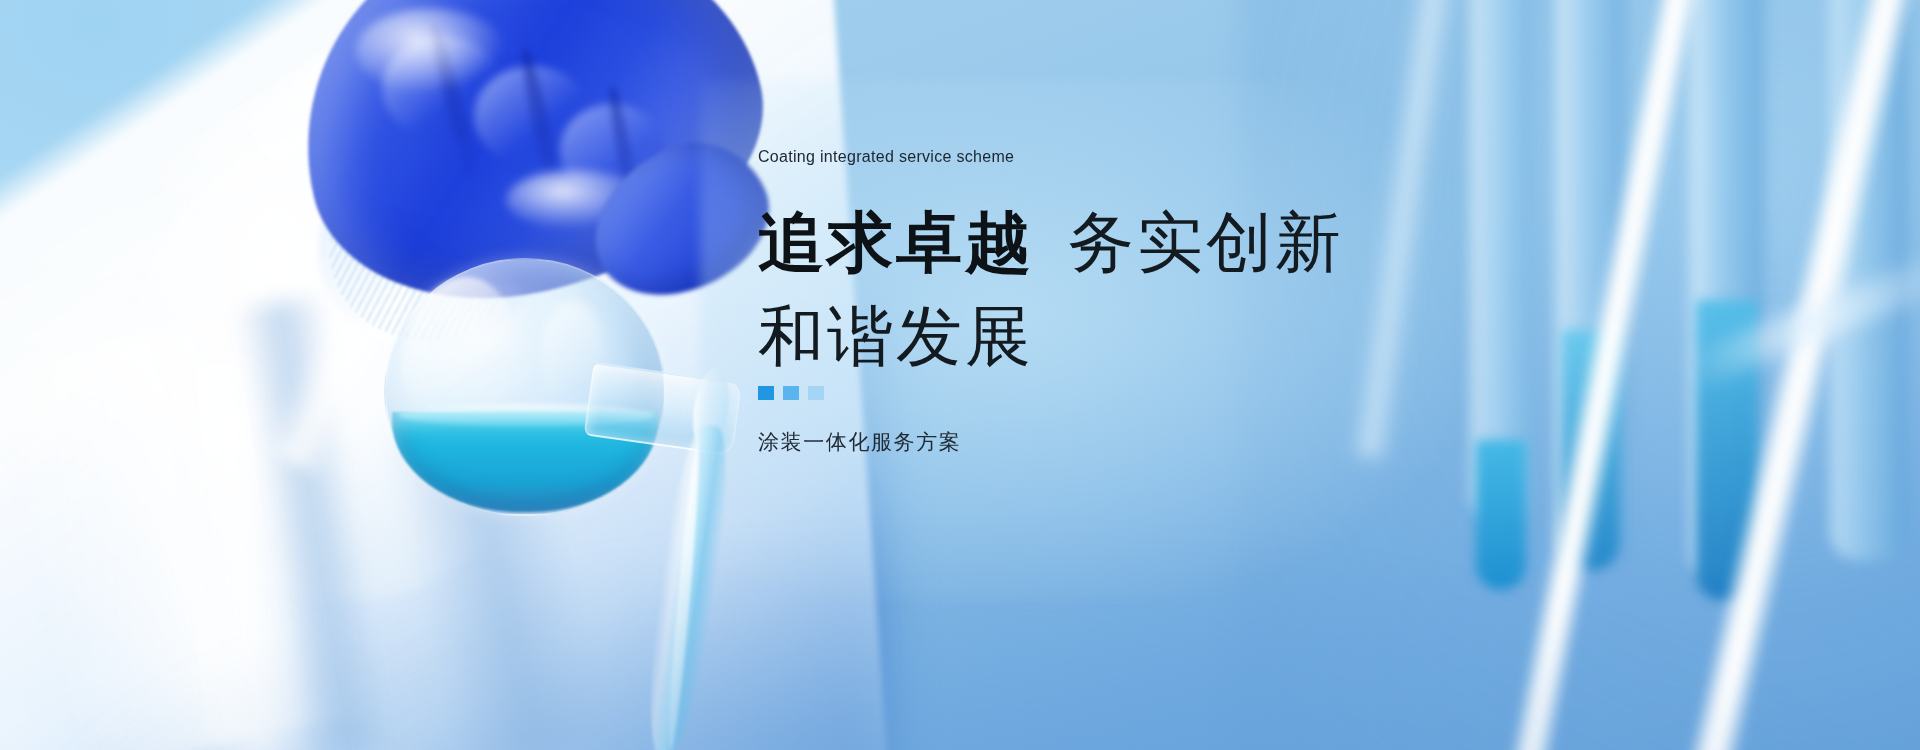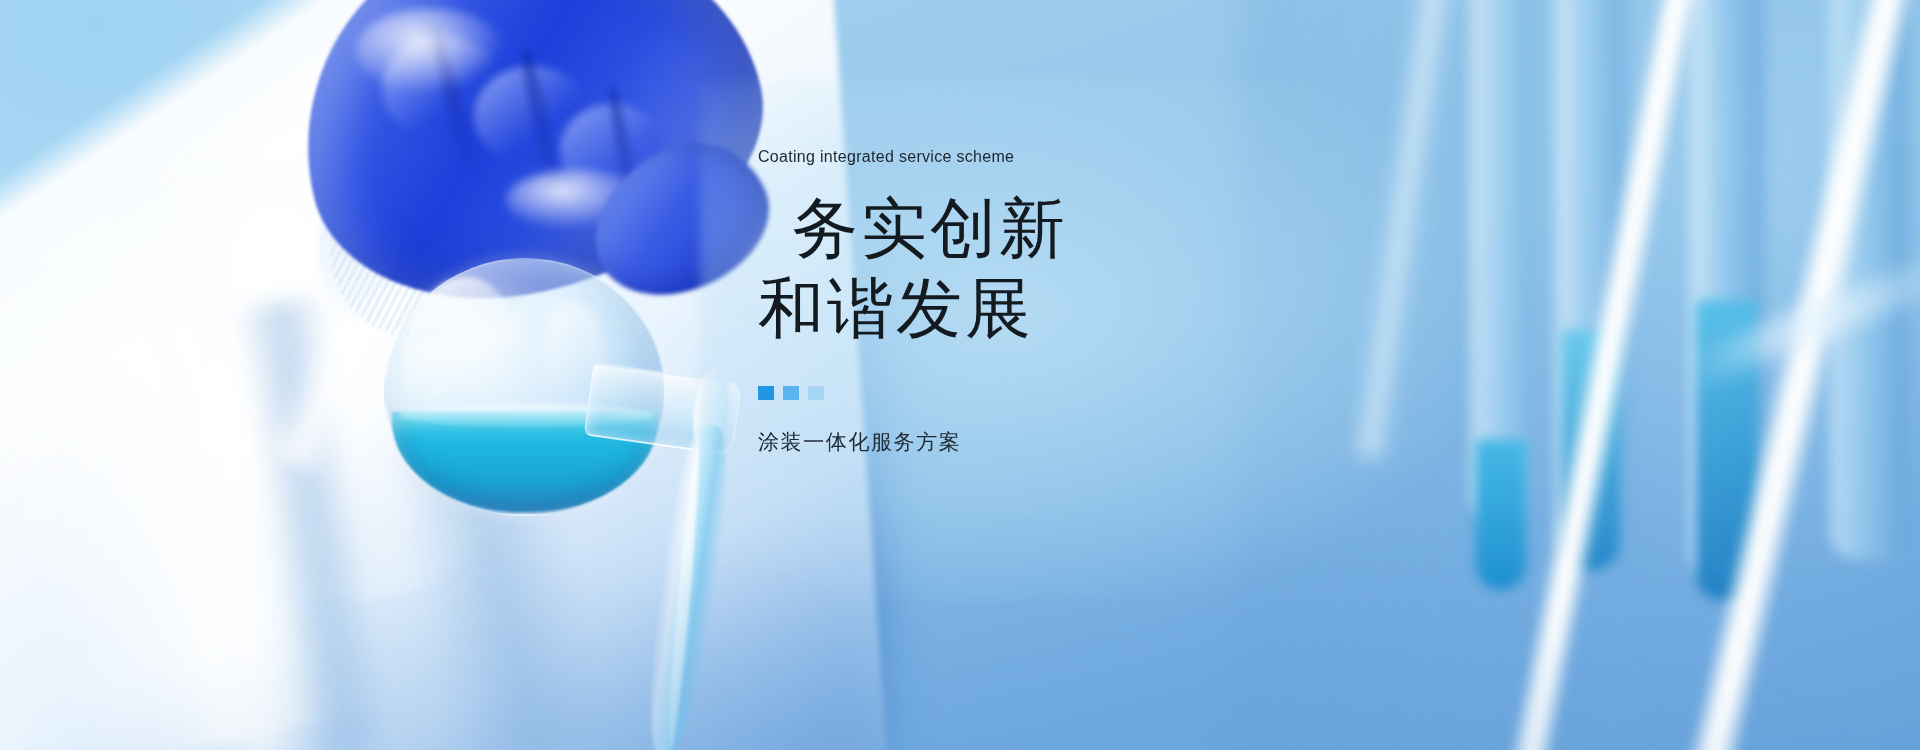--- a/index.html
+++ b/index.html
@@ -229,20 +229,21 @@
   .headline { position:absolute; left:0; top:196px; width:900px; }
   .hl-row { display:flex; align-items:flex-end; white-space:nowrap; line-height:1.0; }
   .hl-row + .hl-row { margin-top:14px; }
   .hl-bold {
     font-size:66px; font-weight:700; color:#0c1216; letter-spacing:3px;
     font-family:"DejaVu Sans","Liberation Sans",sans-serif;
   }
   .hl-light {
     font-size:66px; font-weight:300; color:#131a20; letter-spacing:3px;
     font-family:"DejaVu Sans","Liberation Sans",sans-serif;
+    margin-top:14px;
   }
   .hl-gap { display:inline-block; width:34px; }
 
   .dots { position:absolute; left:0; top:386px; display:flex; gap:9px; }
   .dot { width:16px; height:14px; }
 
   .tagline {
     position:absolute; left:0; top:428px;
     font-size:21px; color:#1f2a34; letter-spacing:1.6px; white-space:nowrap;
     font-family:"DejaVu Sans","Liberation Sans",sans-serif;
@@ -321,20 +322,21 @@
     <div class="bottom-glow"></div>
     <div class="text-bloom"></div>
   </div>
 
   <div class="content">
 
     <div class="eyebrow">Coating integrated service scheme</div>
 
     <div class="headline">
       <div class="hl-row">
+        <span class="hl-bold">追求卓越</span>
         <span class="hl-gap"></span>
         <span class="hl-light">务实创新</span>
       </div>
       <div class="hl-row">
         <span class="hl-light">和谐发展</span>
         <span class="hl-gap"></span>
       </div>
     </div>
 
     <div class="dots">

